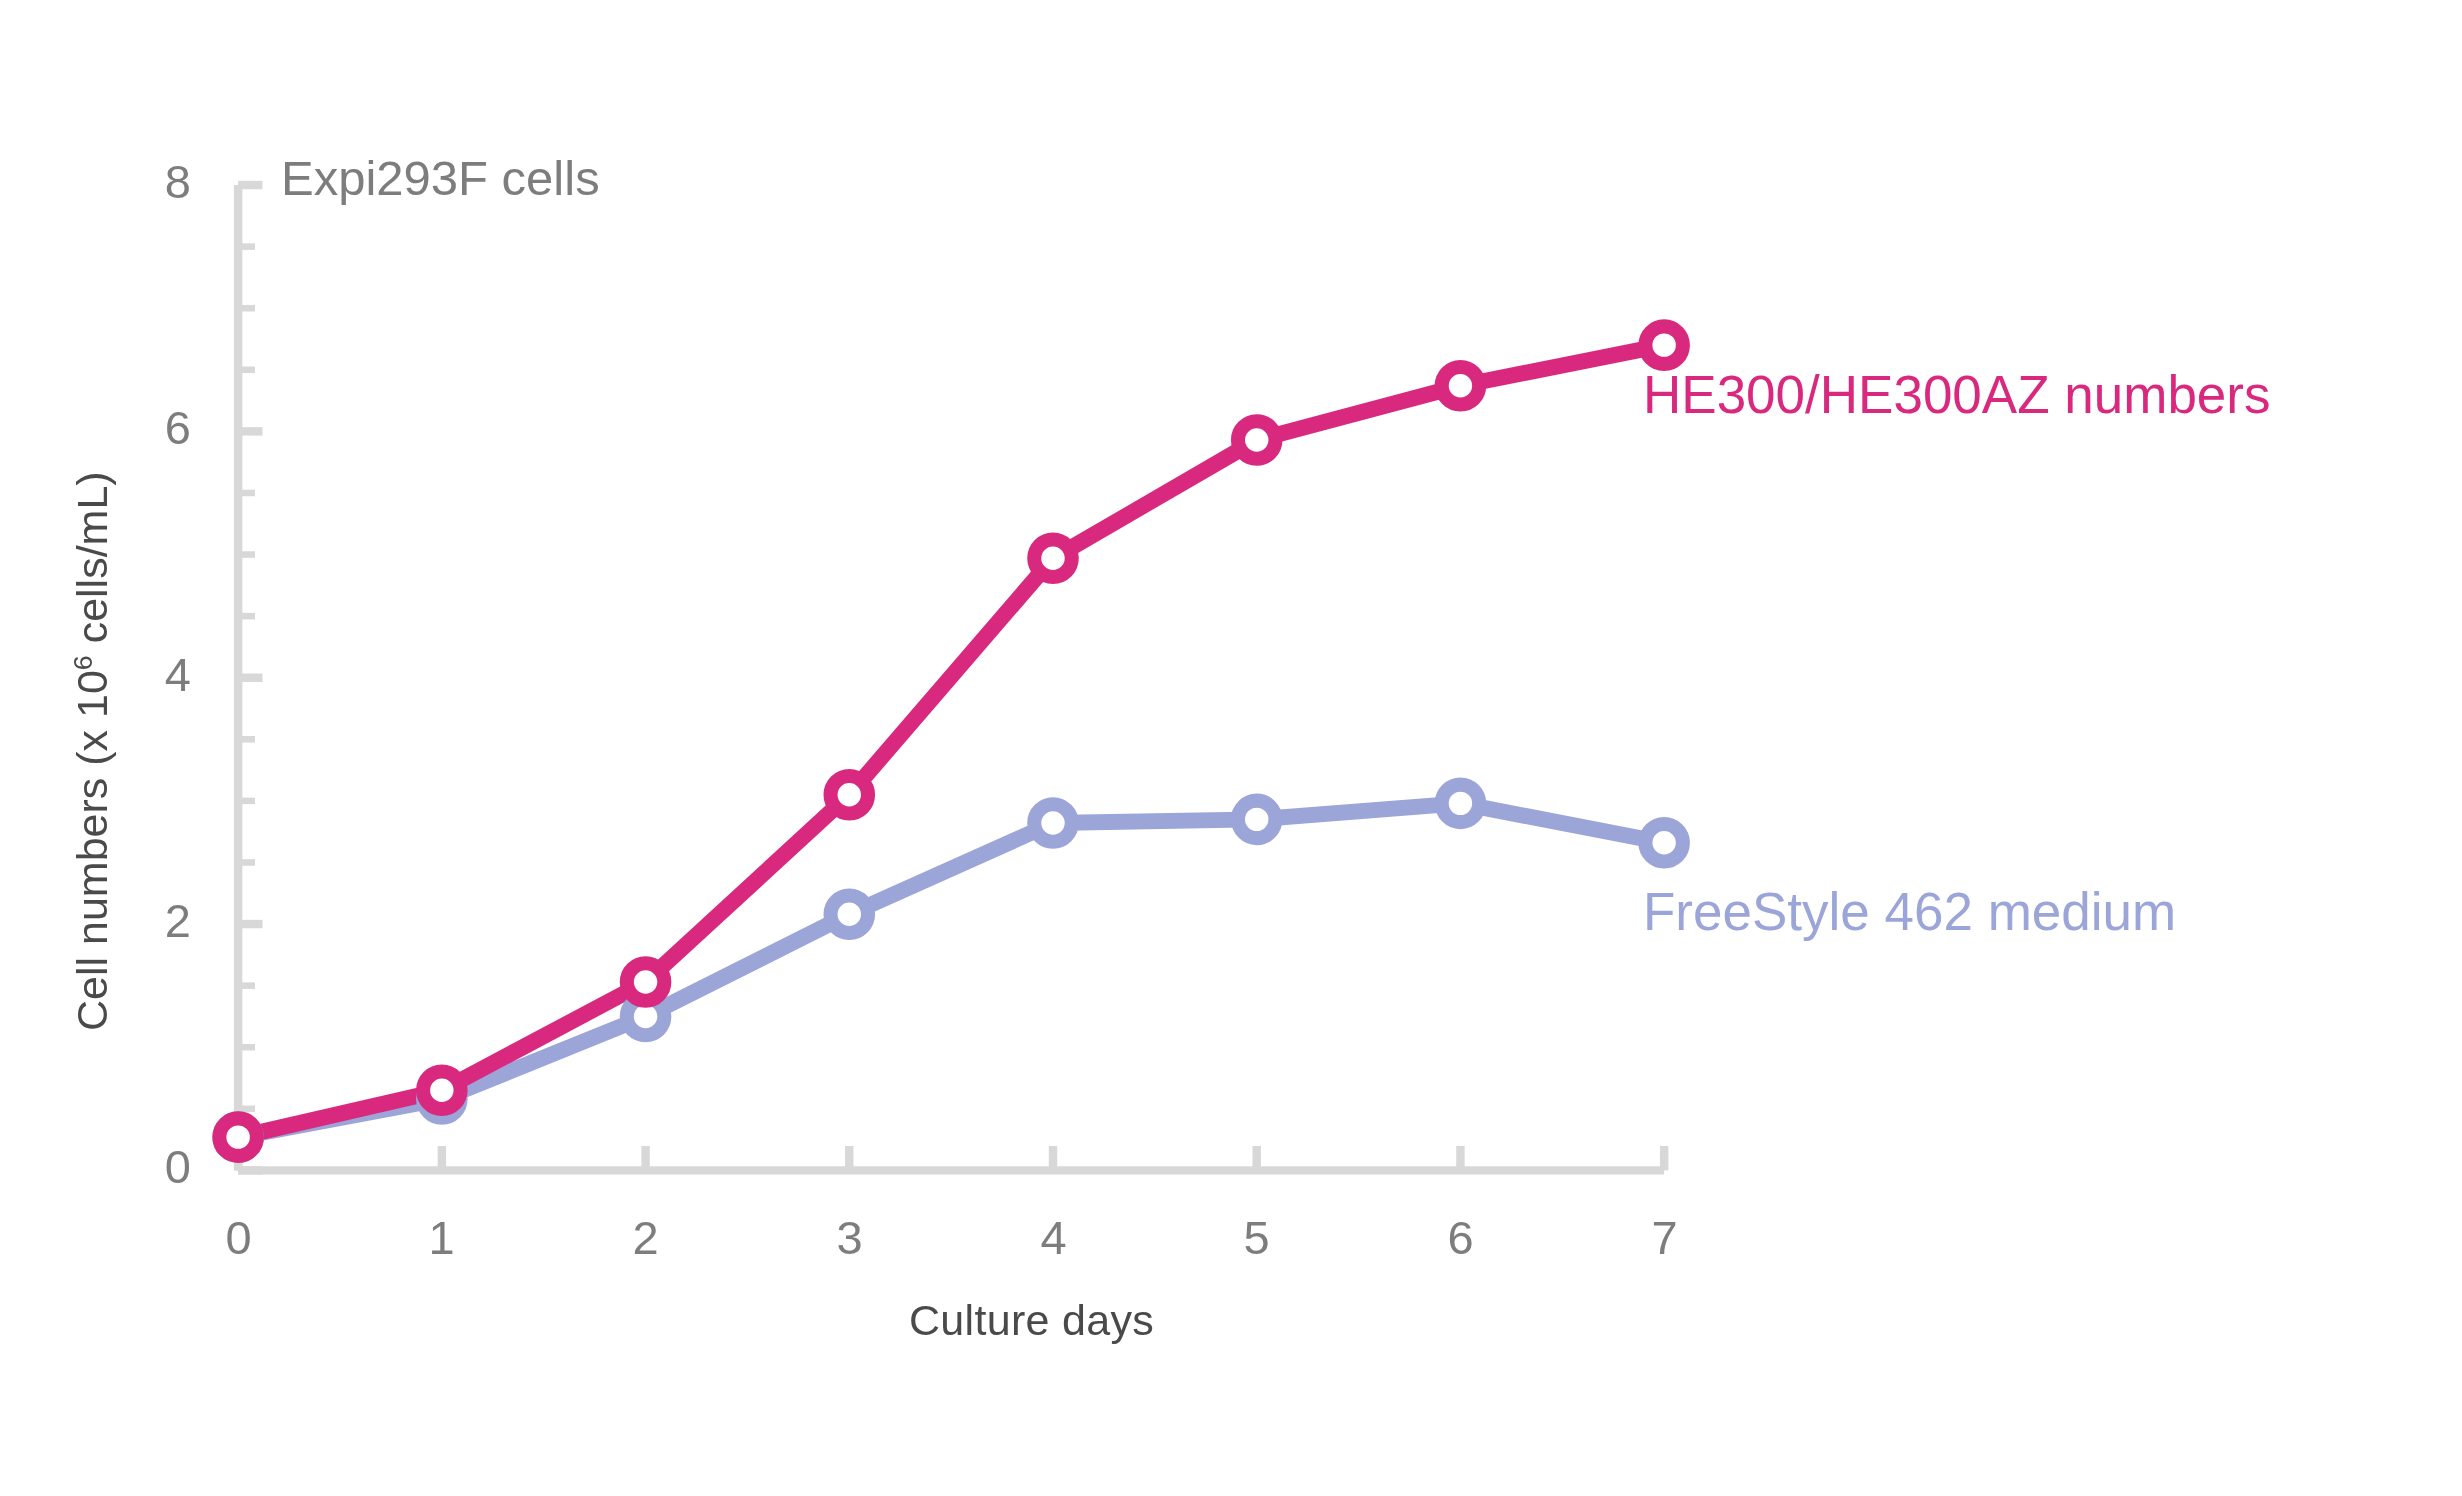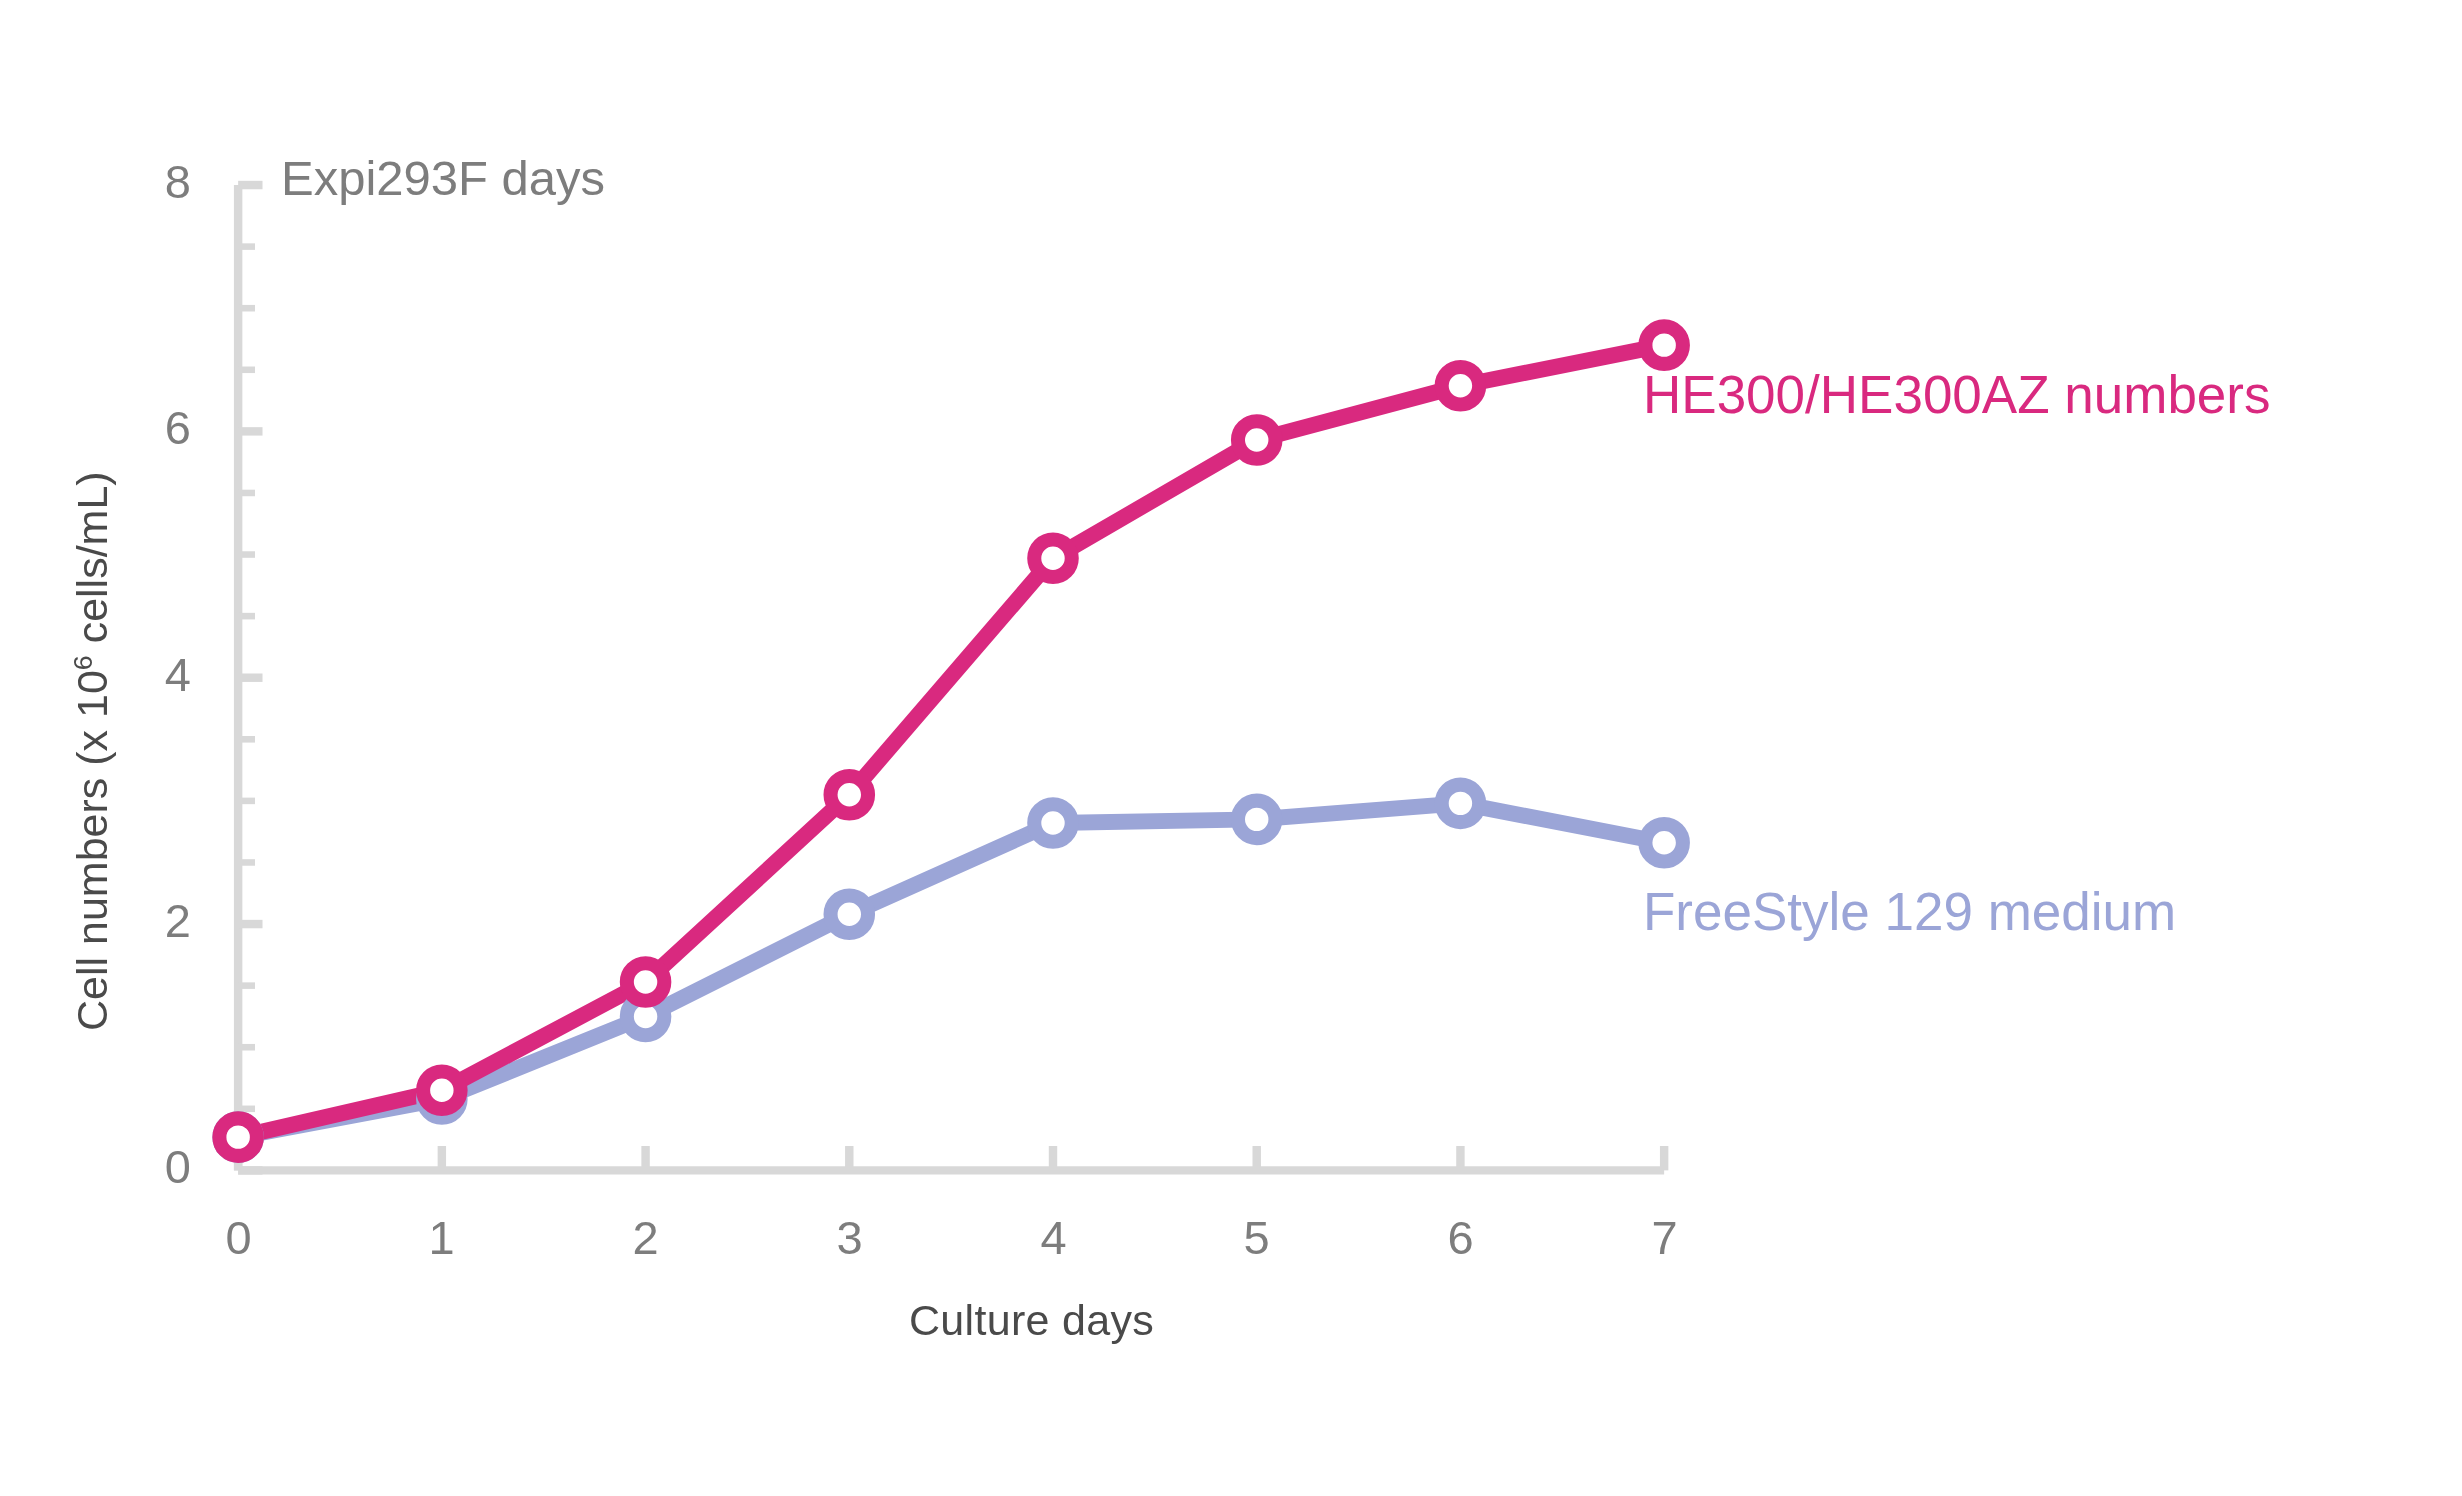--- a/index.html
+++ b/index.html
@@ -104,24 +104,24 @@
 <body>
 
 <div id="figure">
 
   <div id="ylabel-wrap">
     <div id="ylabel"><span>Cell numbers (x 10</span><sup>6</sup><span> cells/mL)</span></div>
   </div>
 
   <div id="xlabel" class="axis-label">Culture days</div>
 
-  <div id="plot-title">Expi293F days</div>
+  <div id="plot-title">Expi293F cells</div>
 
   <div id="label-series-0" class="series-label">HE300/HE300AZ numbers</div>
-  <div id="label-series-1" class="series-label">FreeStyle 129 medium</div>
+  <div id="label-series-1" class="series-label">FreeStyle 462 medium</div>
 
   <svg class="plot-canvas" id="plot-svg" width="2462" height="1497" viewBox="0 0 2626 1596">
       <line x1="254" y1="197" x2="254" y2="1248" stroke="#d8d8d8" stroke-width="9"></line>
       <line x1="254" y1="1248" x2="1775" y2="1248" stroke="#d8d8d8" stroke-width="9"></line>
       <line x1="254" y1="1248" x2="280" y2="1248" stroke="#d8d8d8" stroke-width="9"></line>
       <line x1="254" y1="1182.3125" x2="272" y2="1182.3125" stroke="#d8d8d8" stroke-width="7"></line>
       <line x1="254" y1="1116.625" x2="272" y2="1116.625" stroke="#d8d8d8" stroke-width="7"></line>
       <line x1="254" y1="1050.9375" x2="272" y2="1050.9375" stroke="#d8d8d8" stroke-width="7"></line>
       <line x1="254" y1="985.25" x2="280" y2="985.25" stroke="#d8d8d8" stroke-width="9"></line>
       <line x1="254" y1="919.5625" x2="272" y2="919.5625" stroke="#d8d8d8" stroke-width="7"></line>

